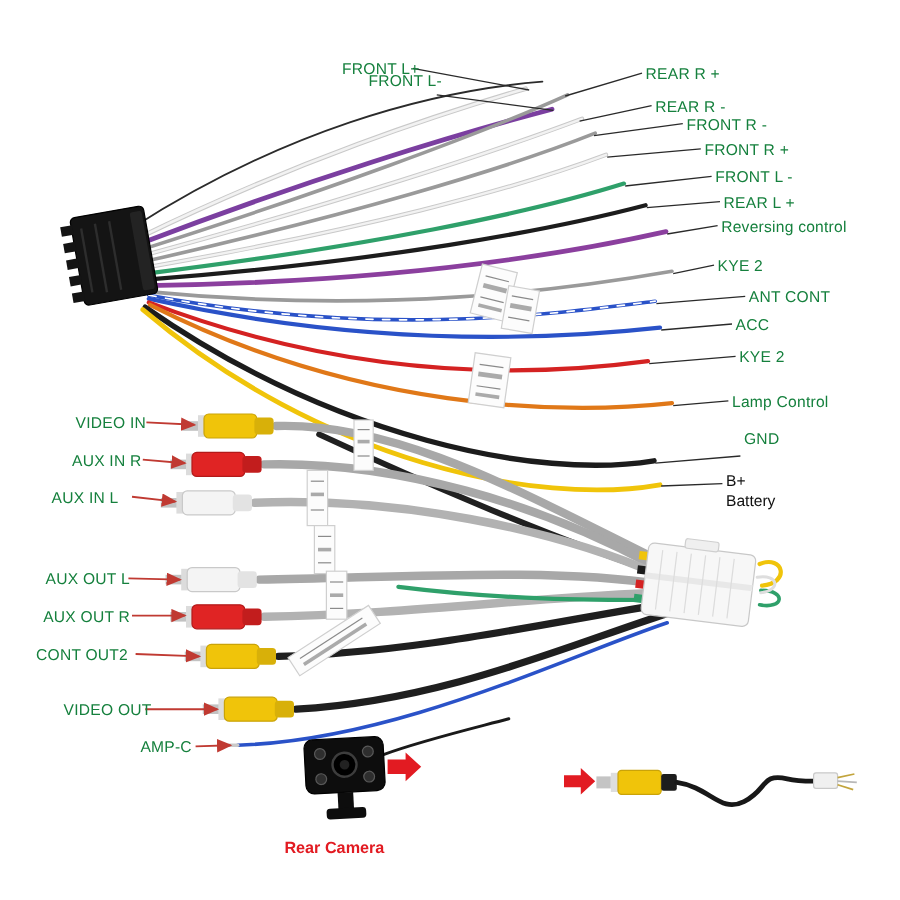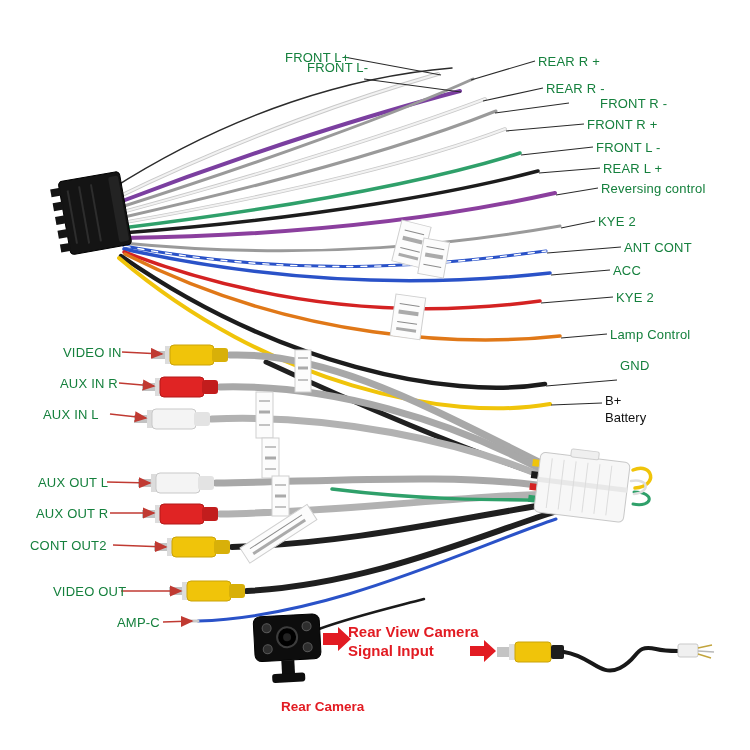--- a/index.html
+++ b/index.html
@@ -4,21 +4,21 @@
 <style>
   * { margin:0; padding:0; box-sizing:border-box; }
   html,body { width:750px; height:750px; background:#ffffff; }
   body { font-family:"Liberation Sans", sans-serif; position:relative; overflow:hidden; }
   .stage { position:absolute; left:0; top:0; width:750px; height:750px; }
   .stage svg { position:absolute; left:0; top:0; }
   .lbl { position:absolute; font-size:13px; color:#15803d; white-space:nowrap; letter-spacing:.2px; }
   .two-line { position:absolute; font-size:13px; color:#111; line-height:17px; }
   .red-bold { position:absolute; color:var(--c-accent-red,#e21b22); font-weight:bold; white-space:nowrap; }
   .cam-title { font-size:15px; line-height:19px; }
-  .cam-caption { font-size:13.5px;margin-left:44px; }
+  .cam-caption { font-size:13.5px; }
   .leader { stroke:#2a2a2a; stroke-width:1.1; fill:none; }
   .leader-red { stroke:var(--c-leader-red,#c03a32); stroke-width:1.6; fill:none; }
   .red-fill { fill:var(--c-accent-red,#e21b22); }
 </style>
 </head>
 <body>
 
 <div class="stage">
 
 <svg width="750" height="750" viewBox="0 0 750 750">
@@ -260,21 +260,21 @@
   </g>
 
   <polygon class="red-fill" points="323,633 338,633 338,627 351,639 338,651 338,645 323,645"></polygon>
   <polygon class="red-fill" points="470,646 484,646 484,640 496,651 484,662 484,656 470,656"></polygon>
 </svg>
 
 <div class="lbl" style="left:285px;top:50px">FRONT L+</div>
 <div class="lbl" style="left:307px;top:60px">FRONT L-</div>
 <div class="lbl" style="left:538px;top:54px">REAR R +</div>
 <div class="lbl" style="left:546px;top:81px">REAR R -</div>
-<div class="lbl" style="left:600px;top:96px">FRONT R -</div>
+<div class="lbl" style="left:572px;top:96px">FRONT R -</div>
 <div class="lbl" style="left:587px;top:117px">FRONT R +</div>
 <div class="lbl" style="left:596px;top:140px">FRONT L -</div>
 <div class="lbl" style="left:603px;top:161px">REAR L +</div>
 <div class="lbl" style="left:601px;top:181px">Reversing control</div>
 <div class="lbl" style="left:598px;top:214px">KYE 2</div>
 <div class="lbl" style="left:624px;top:240px">ANT CONT</div>
 <div class="lbl" style="left:613px;top:263px">ACC</div>
 <div class="lbl" style="left:616px;top:290px">KYE 2</div>
 <div class="lbl" style="left:610px;top:327px">Lamp Control</div>
 <div class="lbl" style="left:620px;top:358px">GND</div>
@@ -285,19 +285,15 @@
 
 <div class="lbl" style="left:63px;top:345px">VIDEO IN</div>
 <div class="lbl" style="left:60px;top:376px">AUX IN R</div>
 <div class="lbl" style="left:43px;top:407px">AUX  IN L</div>
 <div class="lbl" style="left:38px;top:475px">AUX OUT L</div>
 <div class="lbl" style="left:36px;top:506px">AUX OUT R</div>
 <div class="lbl" style="left:30px;top:538px">CONT OUT2</div>
 <div class="lbl" style="left:53px;top:584px">VIDEO OUT</div>
 <div class="lbl" style="left:117px;top:615px">AMP-C</div>
 
-<div class="red-bold cam-title" style="left:348px;top:622px">
-  <div>Rear View Camera</div>
-  <div>Signal Input</div>
+<div class="red-bold cam-caption" style="left:237px;top:699px">Rear Camera</div>
+
 </div>
-<div class="red-bold cam-caption" style="left:237px;top:699px">Rear Camera</div>
-
-</div>
 
 </body></html>

